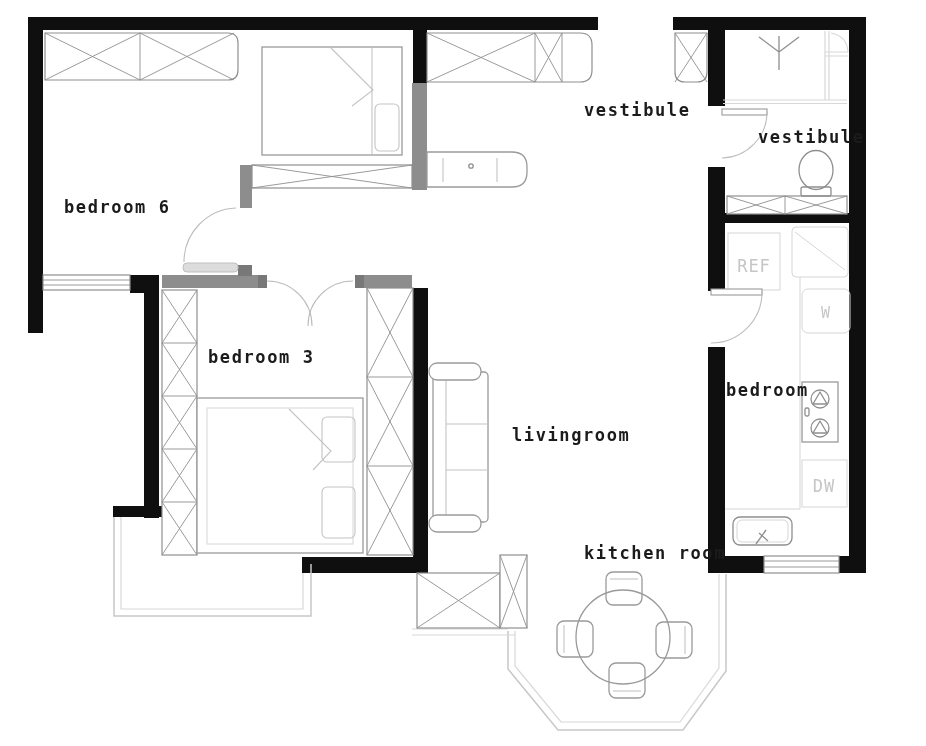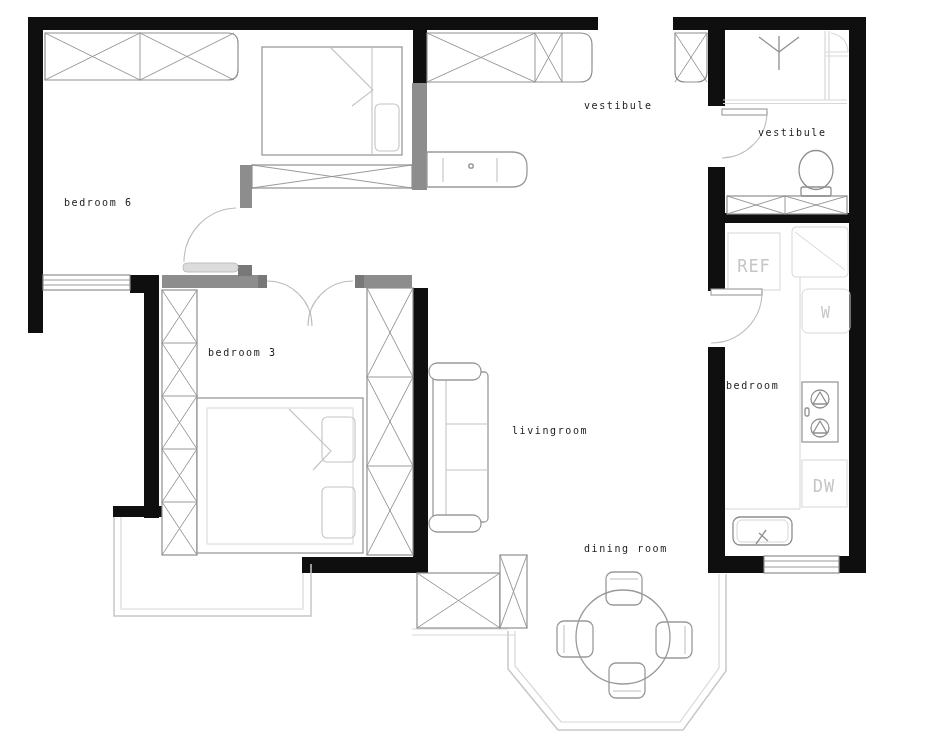--- a/index.html
+++ b/index.html
@@ -3,22 +3,22 @@
 <meta charset="utf-8">
 <style>
   :root{
     --wall:#0f0f0f; --partition:#8d8d8d; --furniture:#9a9a9a;
     --glass:#c8c8c8; --appliance-text:#c6c6c6; --label-text:#1b1b1b; --background:#ffffff;
   }
   html,body{margin:0;padding:0;background:var(--background);}
   .plan{position:relative;width:926px;height:746px;background:var(--background);
         font-family:"DejaVu Sans Mono", monospace;overflow:hidden;}
   .plan svg{position:absolute;left:0;top:0;}
-  .room-label{position:absolute;font-size:10px;letter-spacing:1.6px;color:var(--label-text);
-        white-space:nowrap;}
+  .room-label{position:absolute;font-size:17px;letter-spacing:1.6px;color:var(--label-text);
+        white-space:nowrap;font-weight:bold;}
   .wall{fill:var(--wall);stroke:none;}
   .gwall{fill:var(--partition);stroke:none;}
   .gwall-dark{fill:#787878;stroke:none;}
   .furn{fill:#fff;stroke:var(--furniture);stroke-width:1.3;}
   .furn-open{fill:none;stroke:var(--furniture);stroke-width:1.3;}
   .box{fill:#fff;stroke:#8f8f8f;stroke-width:1.2;}
   .xline{fill:none;stroke:#8f8f8f;stroke-width:0.9;}
   .thin{fill:none;stroke:#c4c4c4;stroke-width:1.1;}
   .lighter{fill:none;stroke:#d6d6d6;stroke-width:1;}
   .glass{fill:none;stroke:var(--glass);stroke-width:1.5;}
@@ -248,15 +248,15 @@
   </g>
 
 </svg>
 
 <div class="room-label" style="left:64px;top:197px">bedroom 6</div>
 <div class="room-label" style="left:208px;top:347px">bedroom 3</div>
 <div class="room-label" style="left:584px;top:100px">vestibule</div>
 <div class="room-label" style="left:758px;top:127px">vestibule</div>
 <div class="room-label" style="left:726px;top:380px">bedroom</div>
 <div class="room-label" style="left:512px;top:425px">livingroom</div>
-<div class="room-label" style="left:584px;top:543px">dining room</div>
+<div class="room-label" style="left:584px;top:543px">kitchen room</div>
 
 </div>
 
 </body></html>

